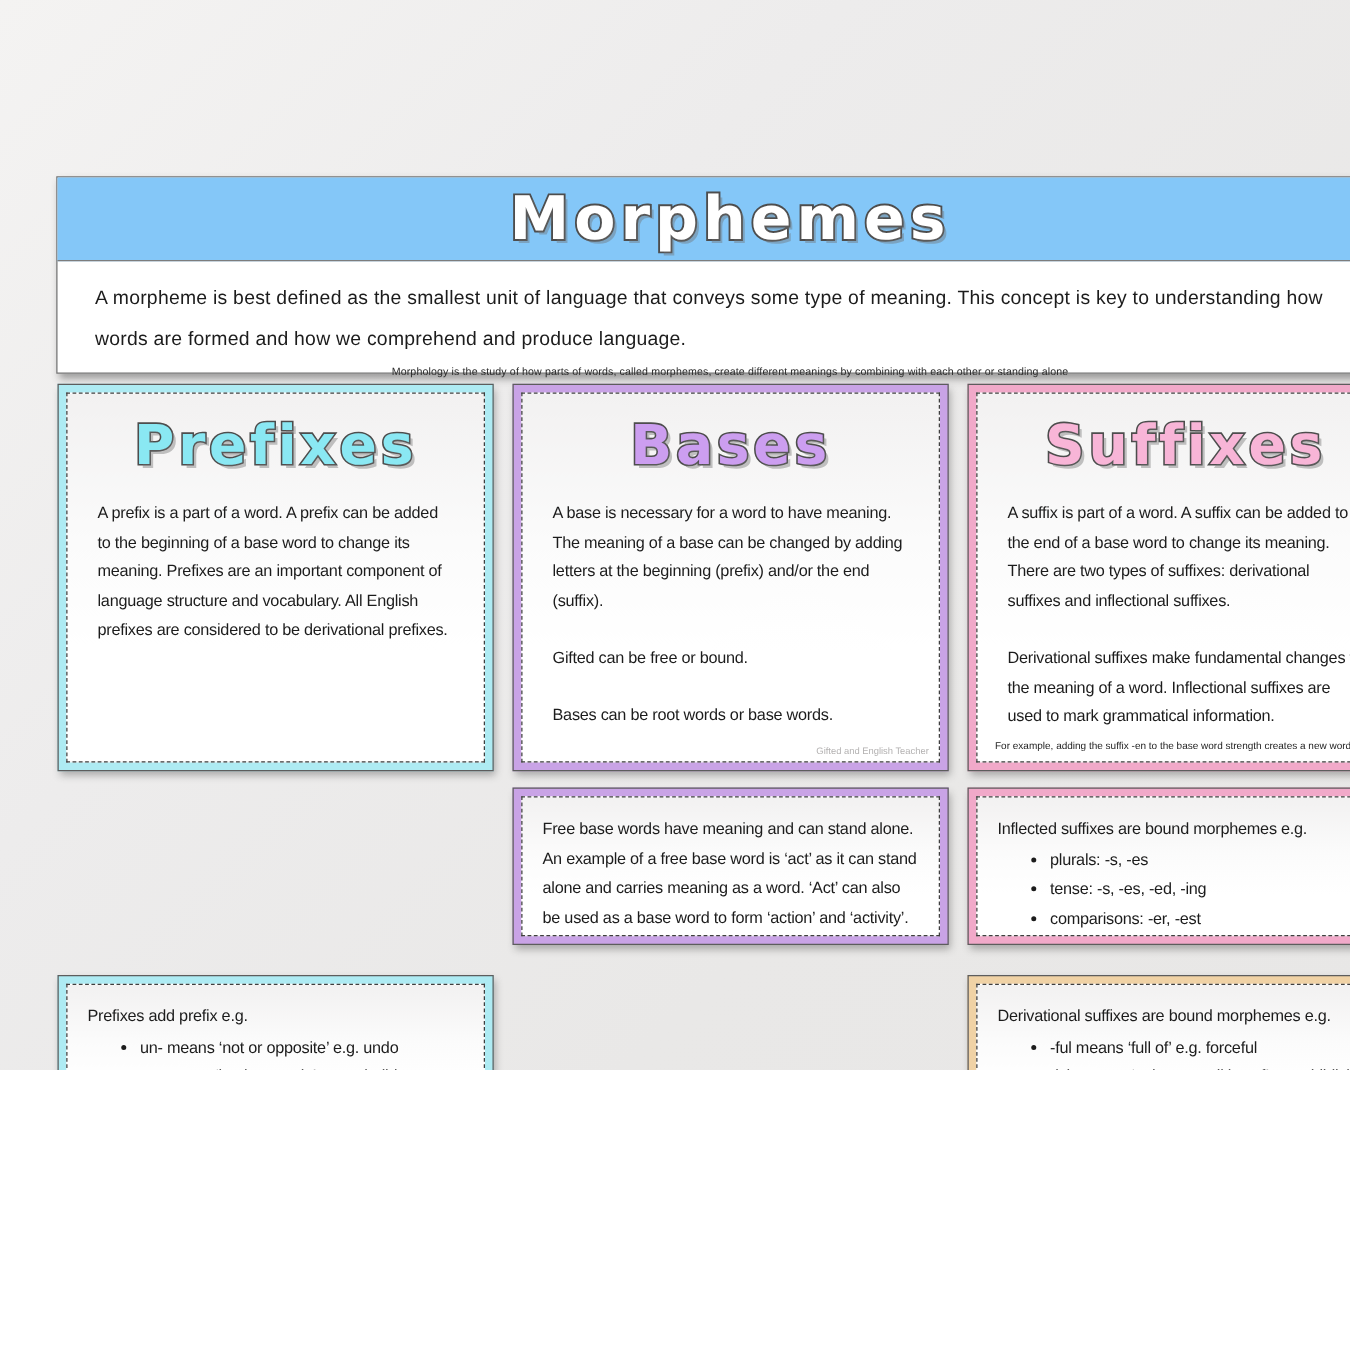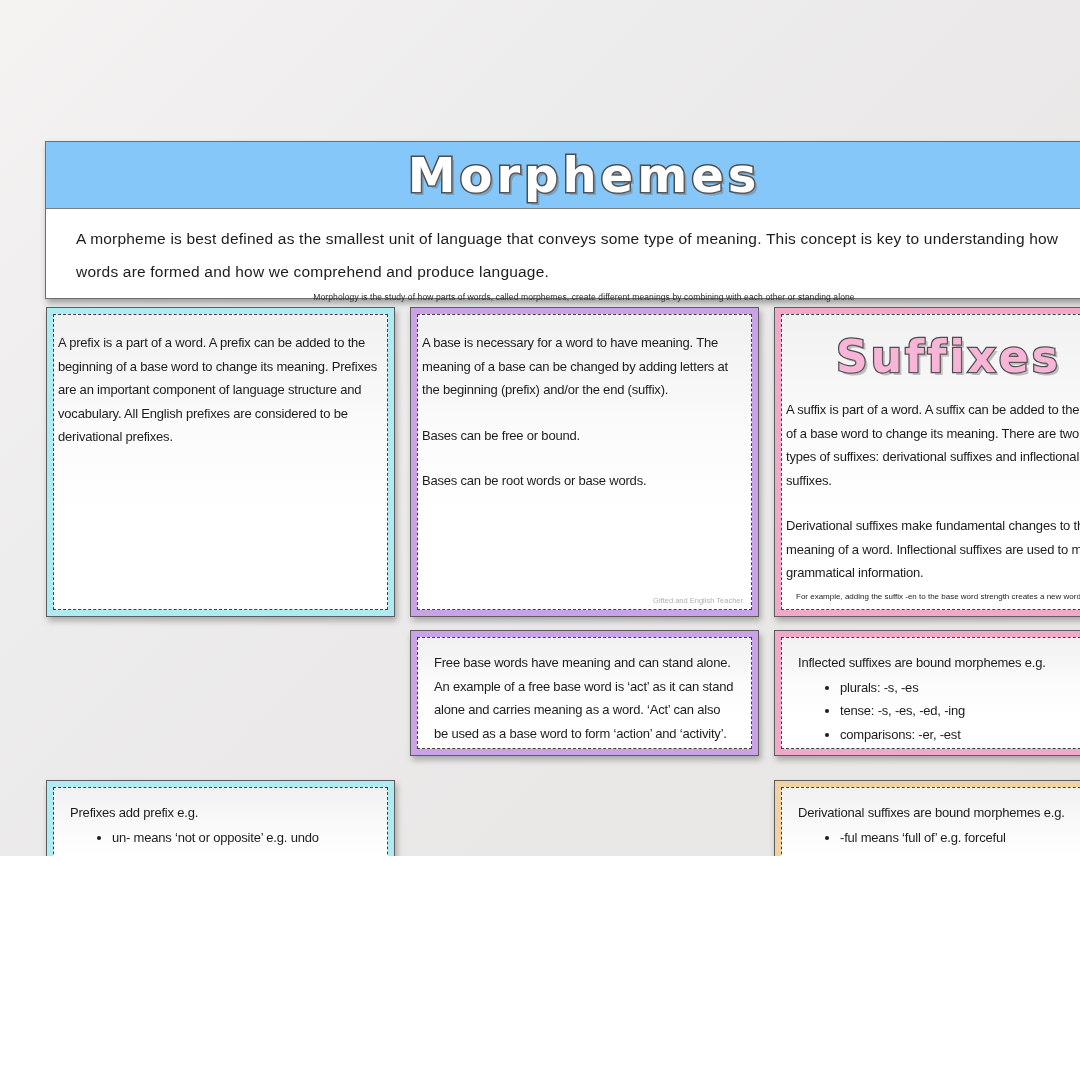--- a/index.html
+++ b/index.html
@@ -81,21 +81,21 @@
     margin-top:16px;
     font-size:44px;
     -webkit-text-stroke:2.5px #4d4d4d;
     letter-spacing:3px;
   }
   .title-cyan  {color:var(--title-cyan,#8ae8f3);}
   .title-purple{color:var(--title-purple,#cc9ef0);}
   .title-pink  {color:var(--title-pink,#f8b5d7);}
 
   .body-text{
-    padding:0 4px;
+    padding:0 24px;
     font-size:13px;
     line-height:23.5px;
     letter-spacing:-.2px;
     margin:0;
   }
   .mt16{margin-top:16px;}
   .mt22{margin-top:22px;}
 
   .fine-print{
     position:absolute;left:0;right:0;bottom:14px;
@@ -139,28 +139,30 @@
   <div class="header-block">
     <div class="header-band">
       <h1 class="bubble page-title">Morphemes</h1>
     </div>
     <p class="header-desc">A morpheme is best defined as the smallest unit of language that conveys some type of meaning. This concept is key to understanding how words are formed and how we comprehend and produce language.</p>
     <div class="header-subtext">Morphology is the study of how parts of words, called morphemes, create different meanings by combining with each other or standing alone</div>
   </div>
 
   <section class="card cyan c1 r1">
     <div class="card-inner">
+      <h2 class="bubble col-title title-cyan">Prefixes</h2>
       <p class="body-text mt16">A prefix is a part of a word. A prefix can be added to the beginning of a base word to change its meaning. Prefixes are an important component of language structure and vocabulary. All English prefixes are considered to be derivational prefixes.</p>
     </div>
   </section>
 
   <section class="card purple c2 r1">
     <div class="card-inner">
+      <h2 class="bubble col-title title-purple">Bases</h2>
       <p class="body-text mt16">A base is necessary for a word to have meaning. The meaning of a base can be changed by adding letters at the beginning (prefix) and/or the end (suffix).</p>
-      <p class="body-text mt22">Bases can be free or bound.</p>
+      <p class="body-text mt22">Gifted can be free or bound.</p>
       <p class="body-text mt22">Bases can be root words or base words.</p>
       <div class="credit">Gifted and English Teacher</div>
     </div>
   </section>
 
   <section class="card pink c3 r1">
     <div class="card-inner">
       <h2 class="bubble col-title title-pink">Suffixes</h2>
       <p class="body-text mt16">A suffix is part of a word. A suffix can be added to the end of a base word to change its meaning. There are two types of suffixes: derivational suffixes and inflectional suffixes.</p>
       <p class="body-text mt22">Derivational suffixes make fundamental changes to the meaning of a word. Inflectional suffixes are used to mark grammatical information.</p>

